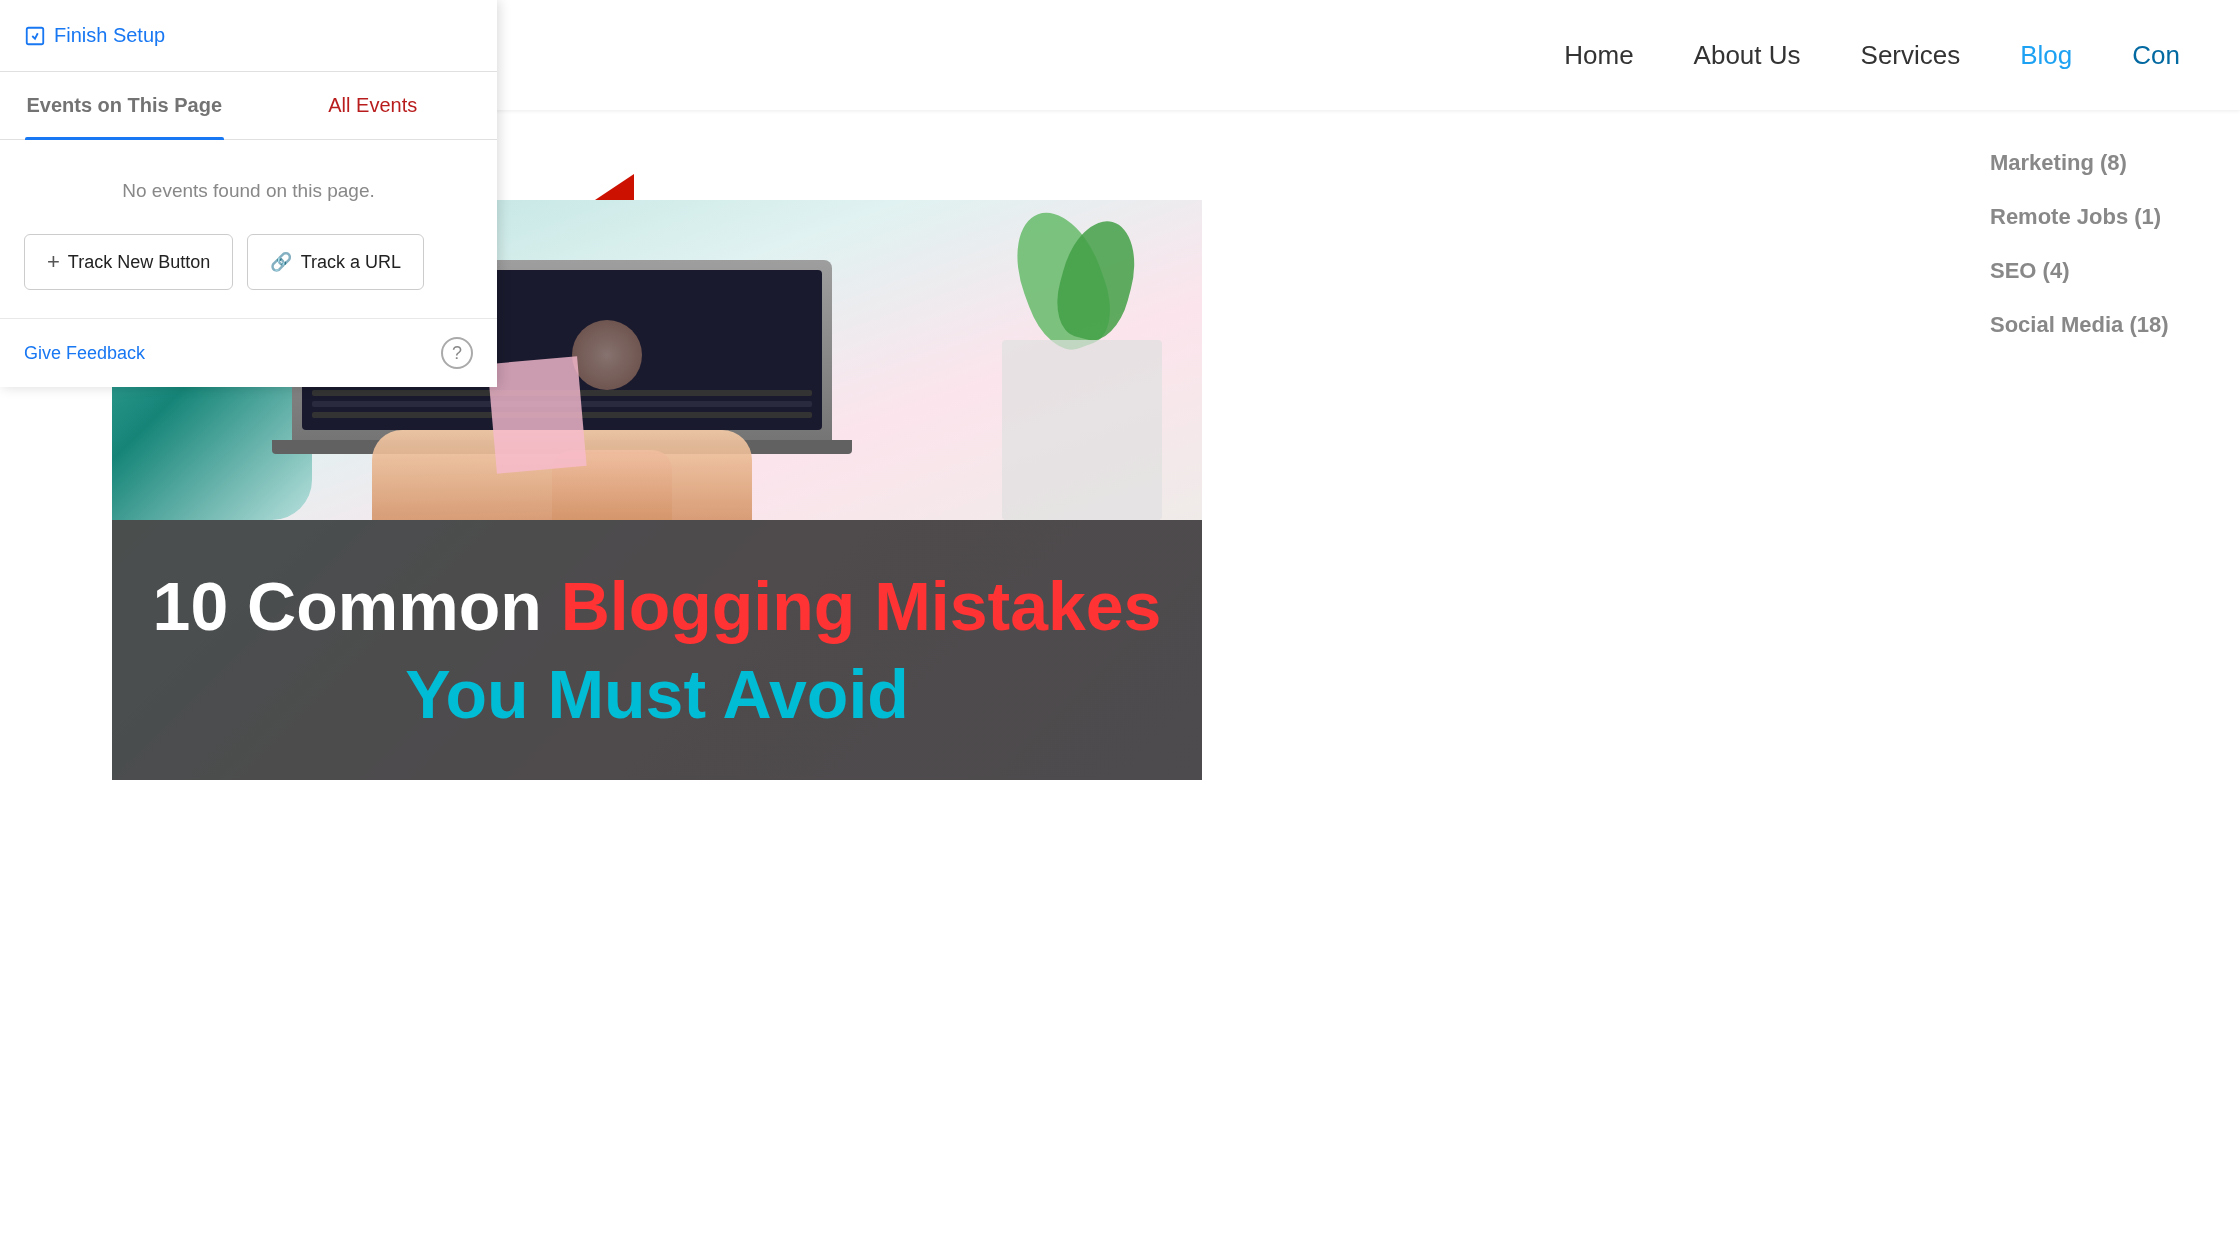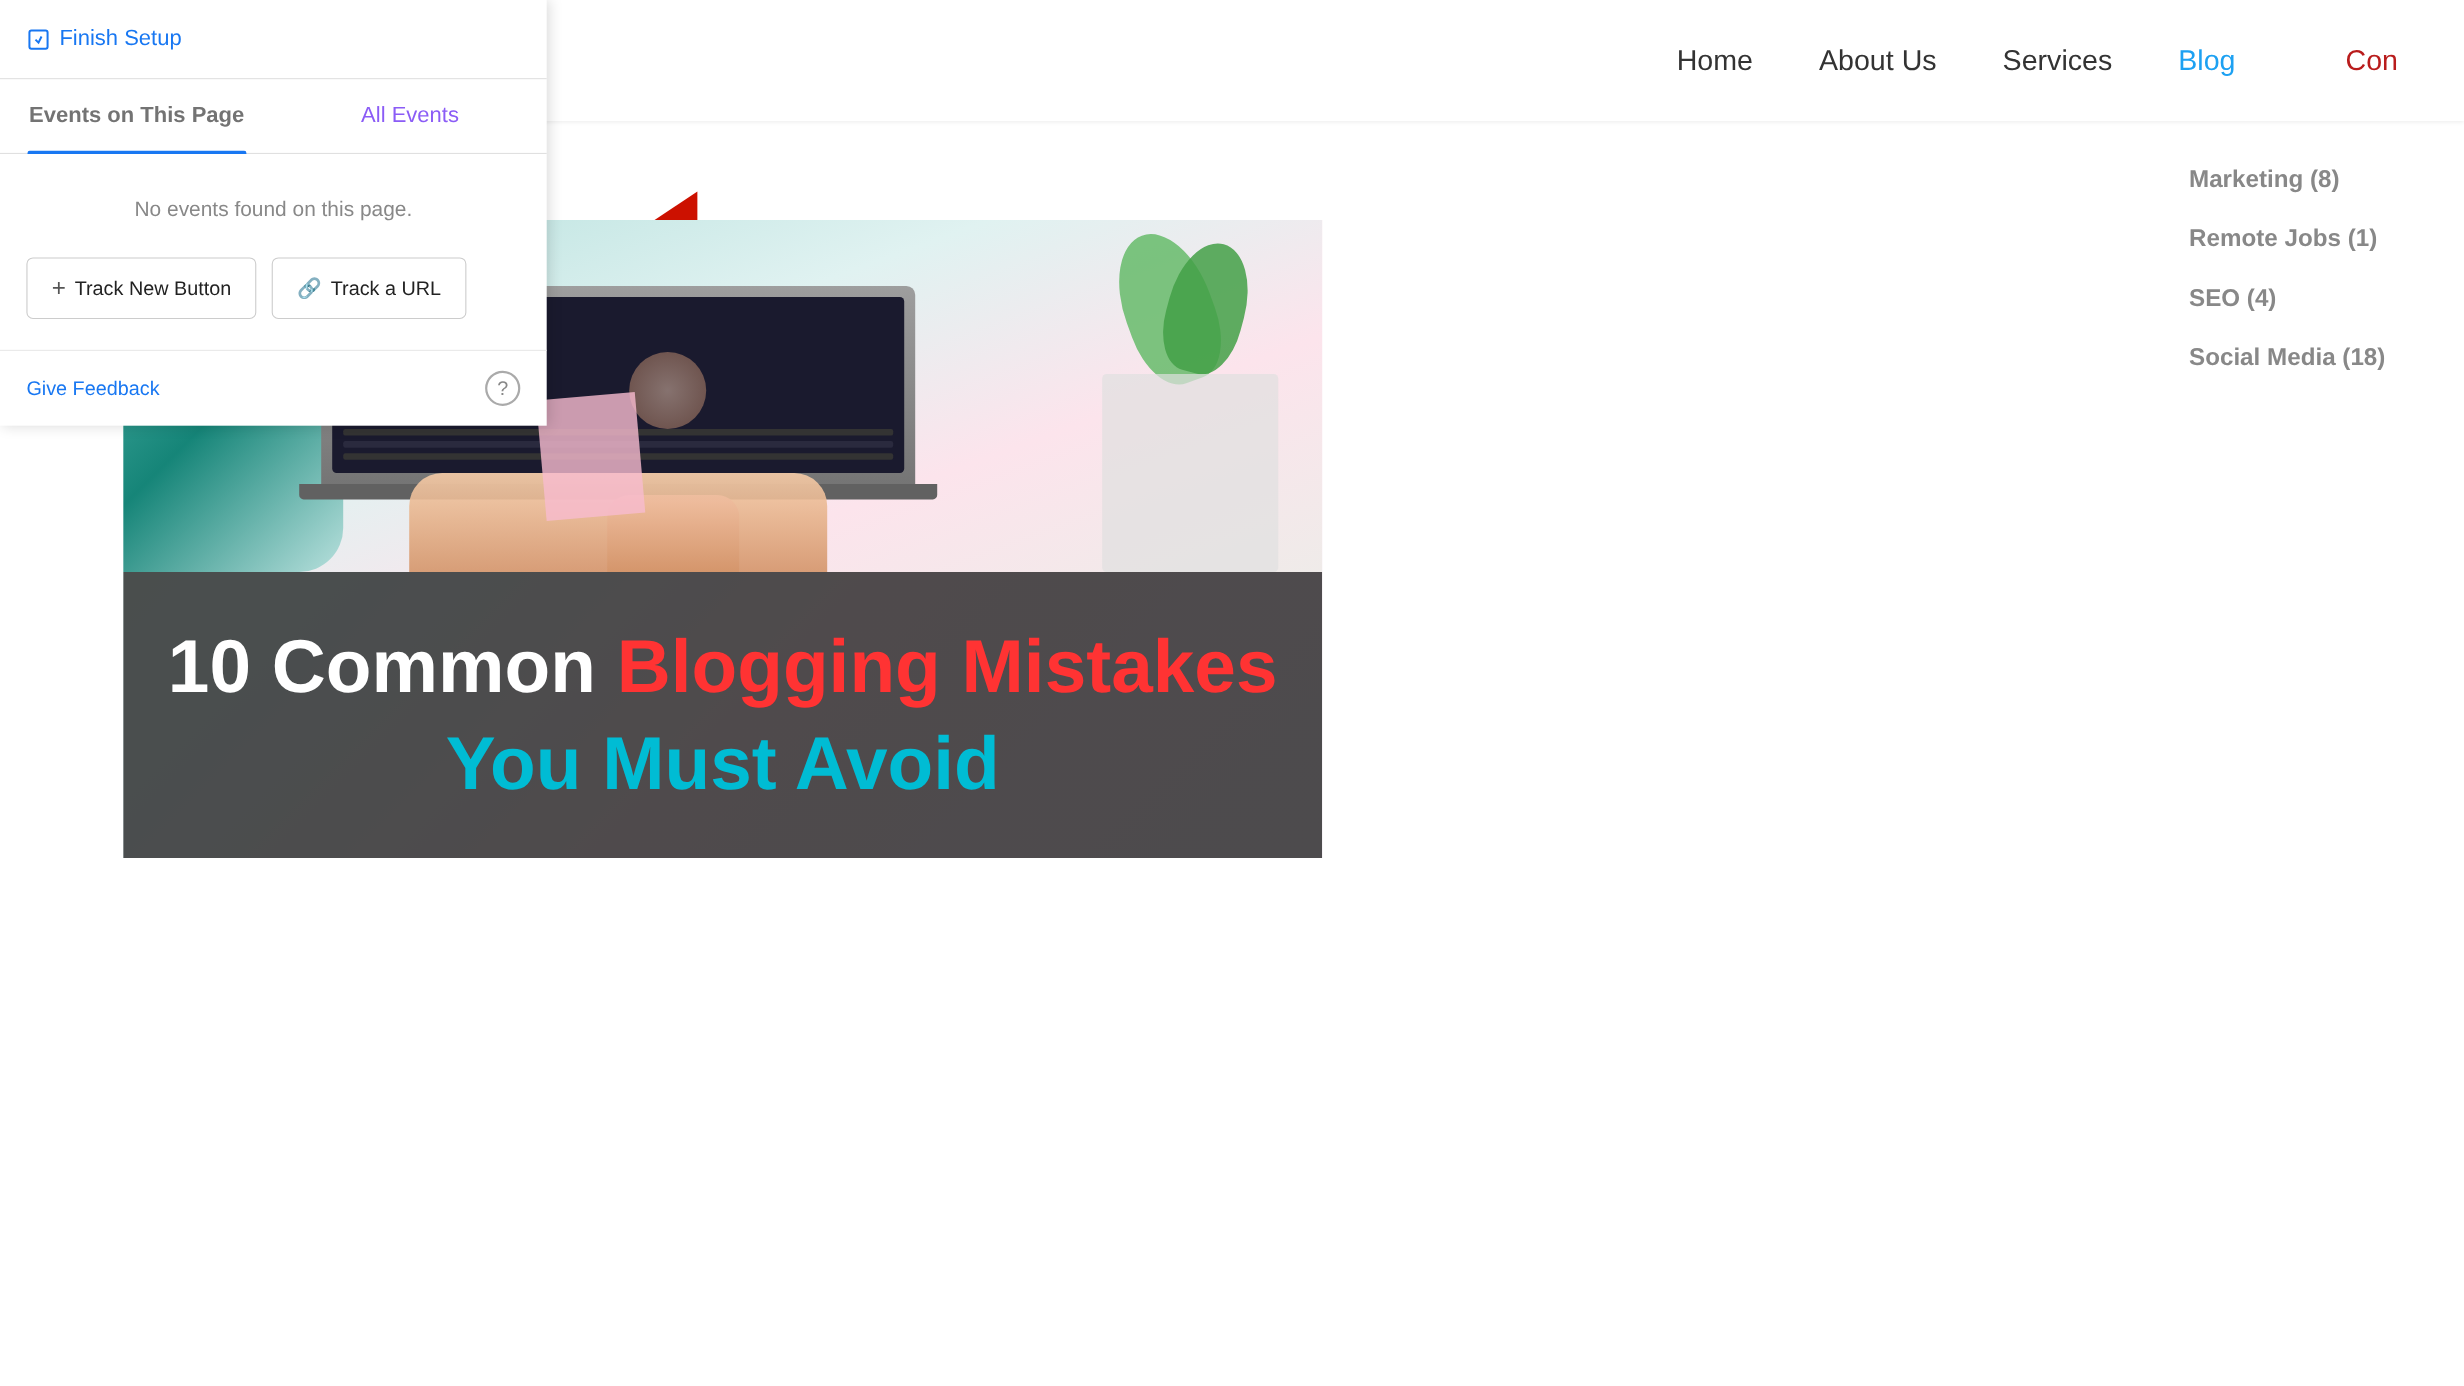--- a/index.html
+++ b/index.html
@@ -60,22 +60,21 @@
       font-size: 26px;
       font-weight: 500;
       color: #333;
       cursor: pointer;
       white-space: nowrap;
     }
     .nav-item.active {
       color: #1da1f2;
     }
     .nav-item.truncated {
-      color: #b91c1c;
-      margin-left: 40px;
+      color: #0369a1;
     }
 
     
     .sidebar {
       position: absolute;
       top: 110px;
       right: 0;
       width: 280px;
       background: #fff;
       padding: 40px 30px;
@@ -236,21 +235,21 @@
     .fb-panel-tabs {
       display: flex;
       border-bottom: 1px solid #e0e0e0;
     }
     .fb-tab {
       flex: 1;
       padding: 22px 0;
       text-align: center;
       font-size: 20px;
       font-weight: 500;
-      color: #8b5cf6;
+      color: #b91c1c;
       cursor: pointer;
       position: relative;
     }
     .fb-tab.active {
       color: #737373;
       font-weight: 600;
     }
     .fb-tab.active::after {
       content: '';
       position: absolute;

